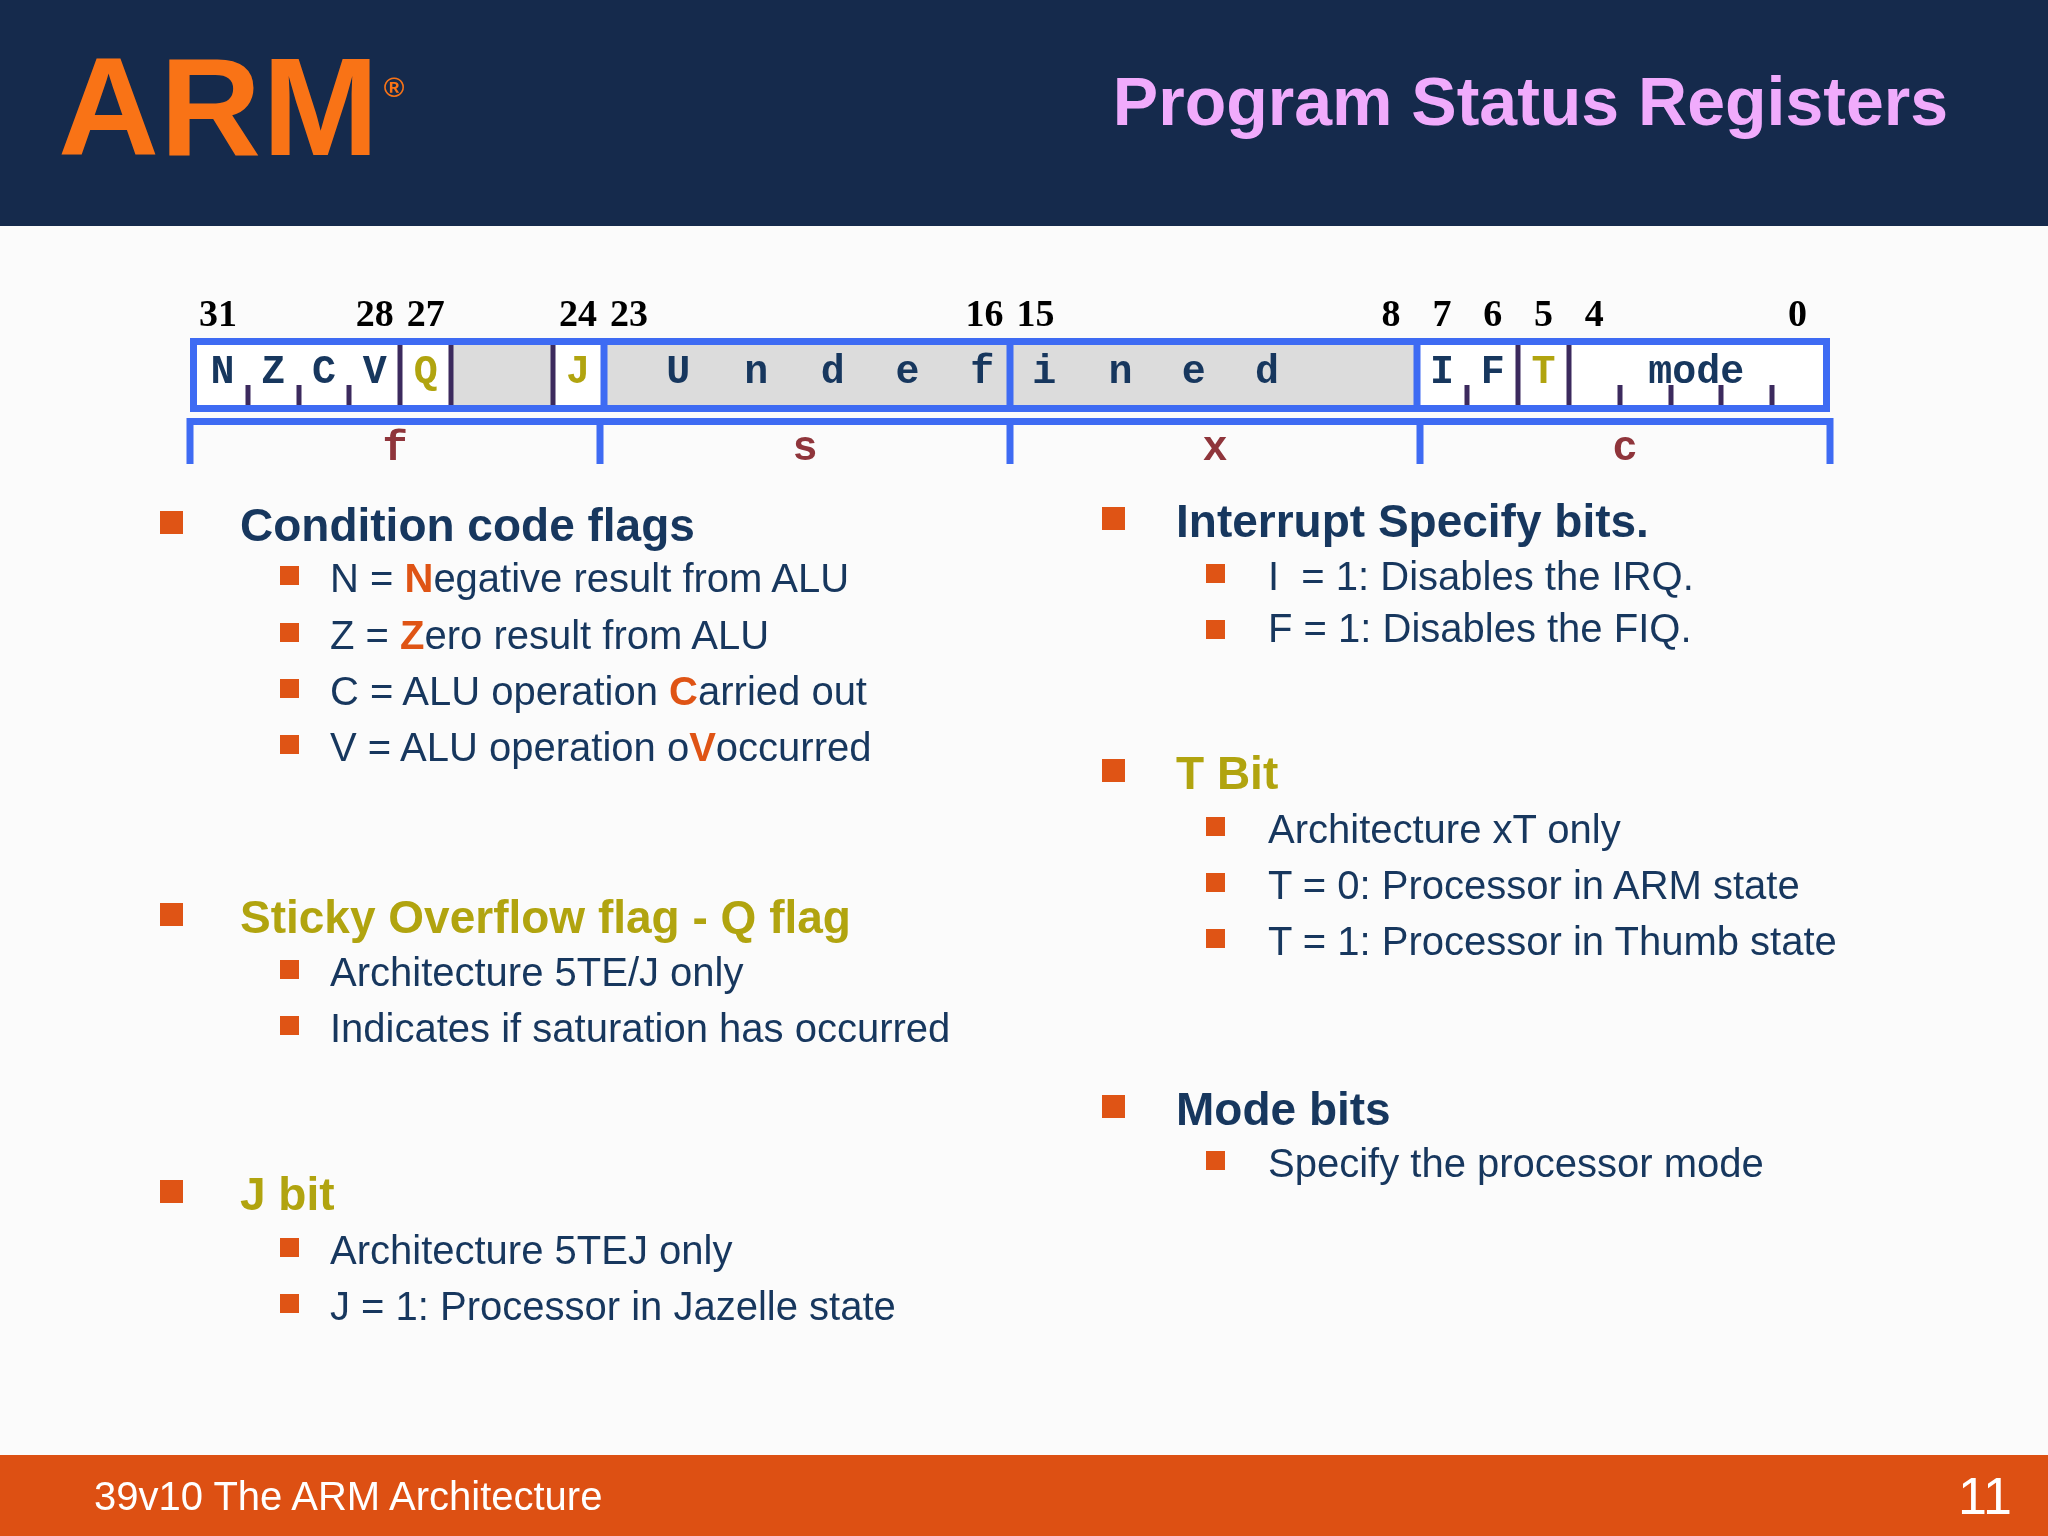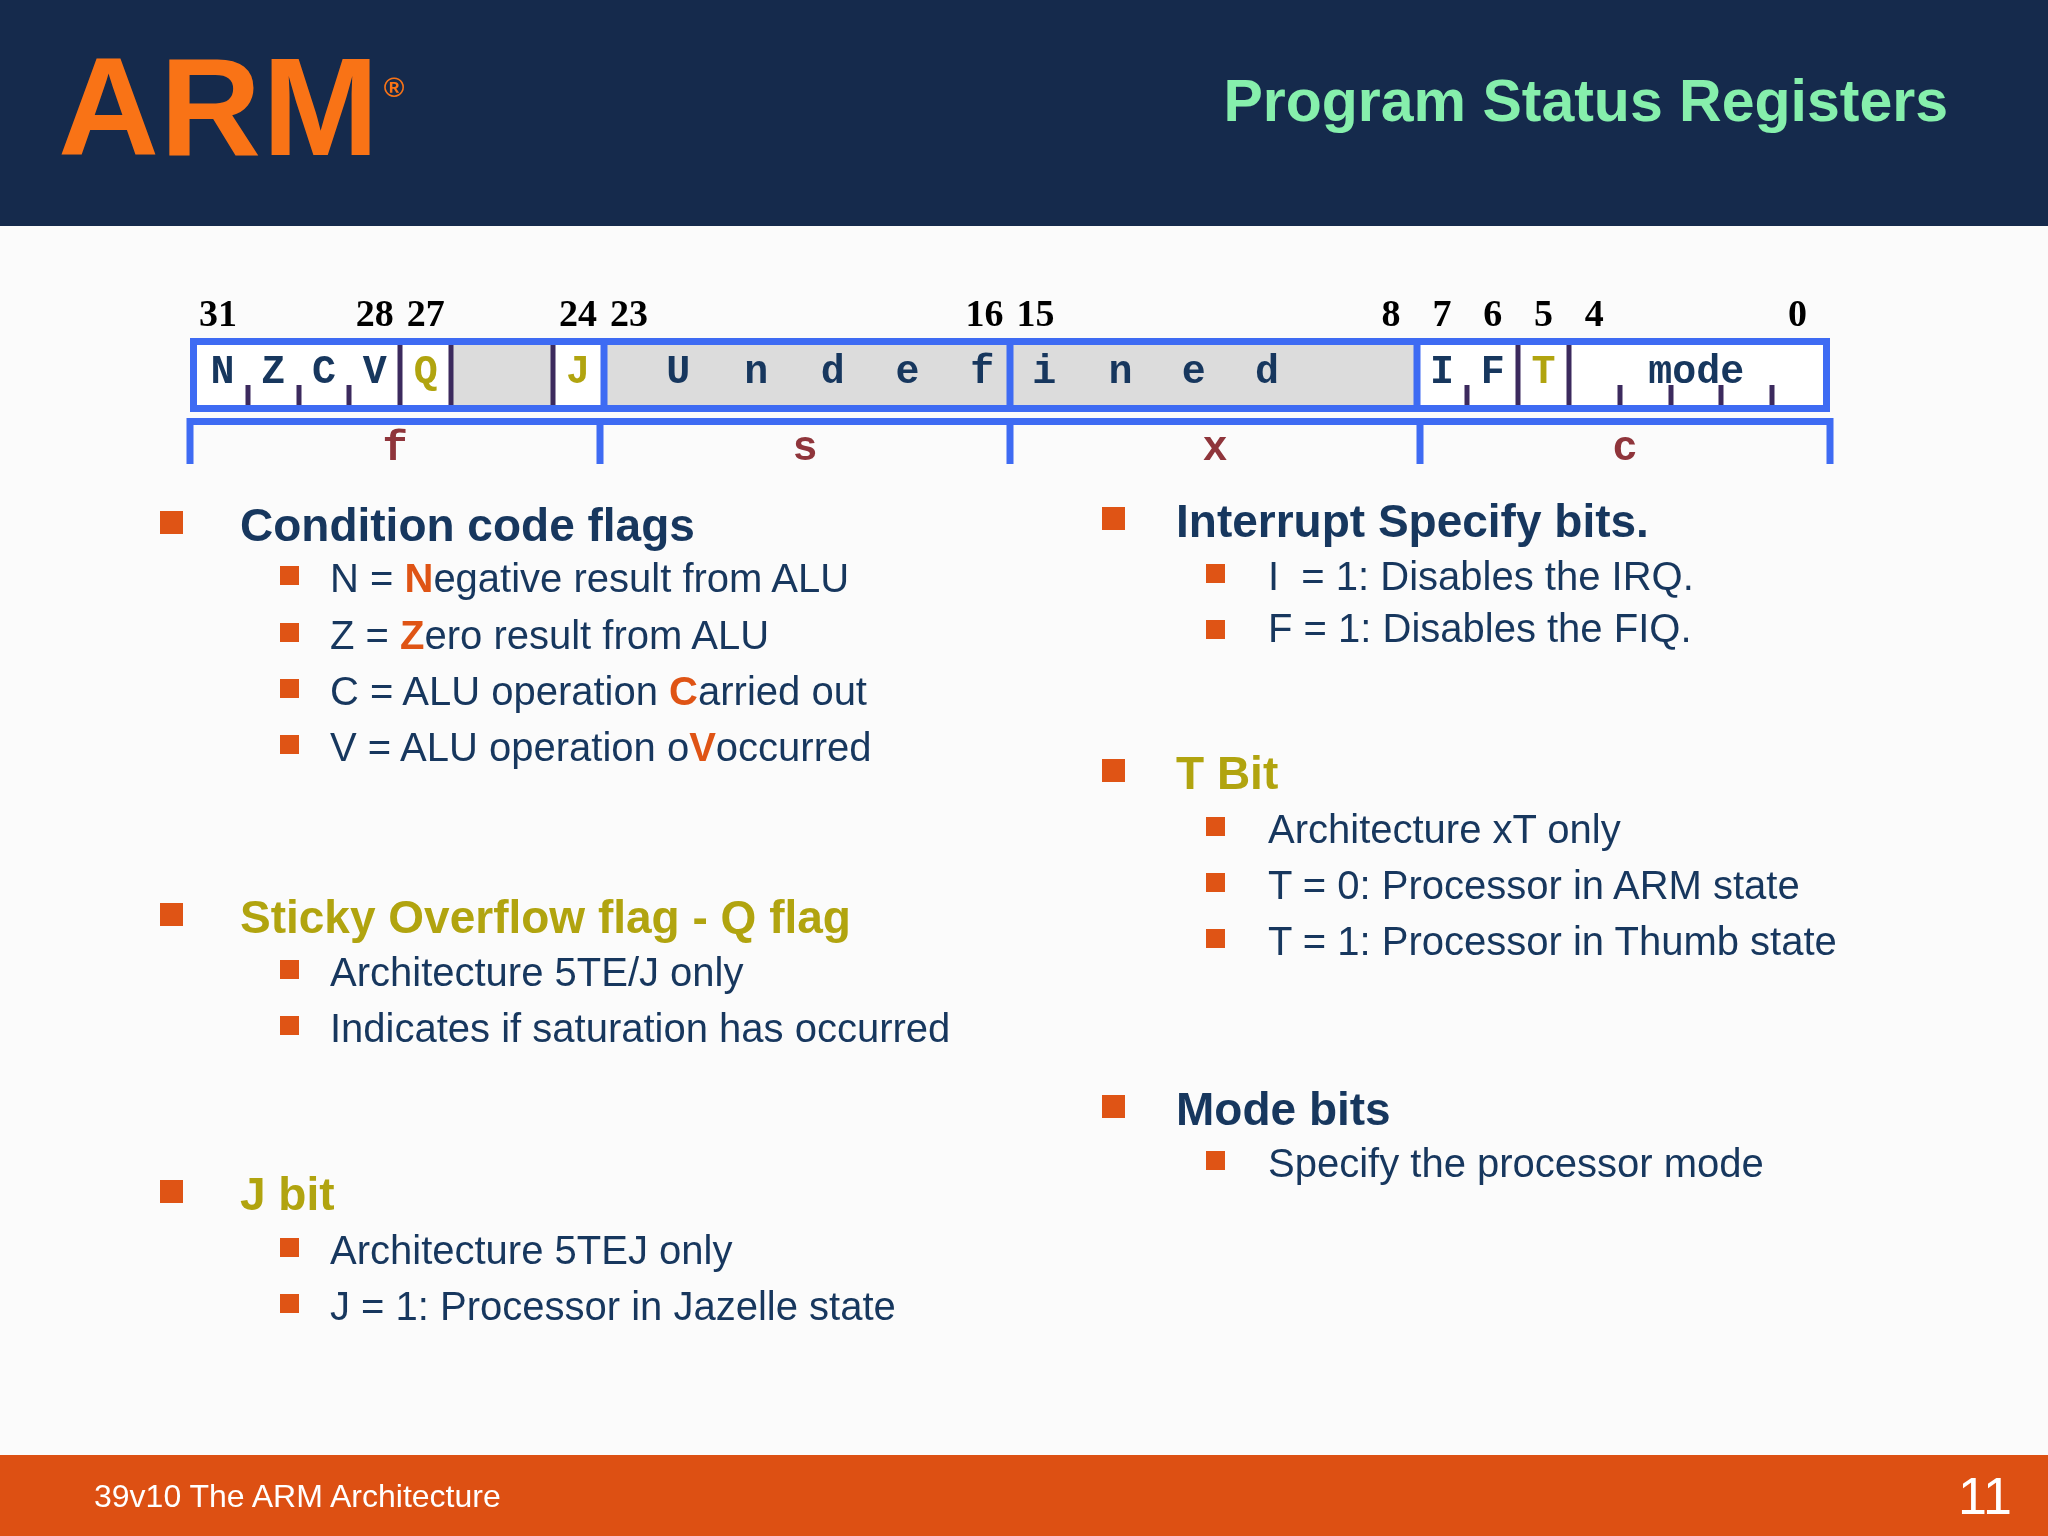--- a/index.html
+++ b/index.html
@@ -4,21 +4,21 @@
 <style>
   html,body{margin:0;padding:0;background:#888;}
   .slide{position:relative;width:2048px;height:1536px;background:var(--slide_bg,#FBFBFB);
          overflow:hidden;font-family:"Liberation Sans",sans-serif;}
   
   .header{position:absolute;left:0;top:0;width:2048px;height:226px;background:var(--header_bg,#152A4C);}
   .logo{position:absolute;left:58px;top:30px;font-size:140px;font-weight:bold;color:#f97316;
         line-height:1.1;letter-spacing:1px;}
   .logo sup{font-size:28px;vertical-align:58px;margin-left:4px;}
   .title{position:absolute;right:100px;top:0;height:202px;display:flex;align-items:center;
-         font-size:59px;font-weight:bold;color:#86efac;white-space:nowrap;}
+         font-size:68px;font-weight:bold;color:#f0abfc;white-space:nowrap;}
   
   #bitlabels{position:absolute;left:197px;top:294px;width:1626px;height:40px;}
   .bitnum{position:absolute;top:0;font-family:"Liberation Serif",serif;font-weight:bold;
           font-size:38px;color:#000;transform:translateX(-50%);line-height:1;}
   .bitnum.first{transform:none;}
   #register{position:absolute;left:190px;top:338px;width:1640px;height:74px;background:#fff;
             border:7px solid var(--blue,#3E6BF3);box-sizing:border-box;}
   .gray{position:absolute;top:0;height:100%;background:var(--gray_cell,#DCDCDC);}
   .bdiv{position:absolute;top:0;height:100%;width:7px;background:var(--blue,#3E6BF3);transform:translateX(-50%);}
   .psep{position:absolute;top:0;height:100%;width:5px;background:var(--purple,#3C2A5E);transform:translateX(-50%);}
@@ -33,21 +33,21 @@
           font-size:42px;color:var(--maroon,#8F353B);transform:translateX(-50%);line-height:1;}
   
   .sq1{position:absolute;width:23px;height:23px;background:var(--orange,#DF5415);}
   .sq2{position:absolute;width:19px;height:19px;background:var(--orange,#DF5415);}
   .h1{position:absolute;font-size:46px;font-weight:bold;line-height:1.1;white-space:nowrap;}
   .t2{position:absolute;font-size:40px;color:var(--navy,#17375E);line-height:1.1;white-space:pre;}
   .hl{color:var(--orange,#DF5415);font-weight:bold;}
   
   .footer{position:absolute;left:0;top:1455px;width:2048px;height:81px;background:var(--footer_bg,#DD5013);}
   .footer-course{position:absolute;left:94px;top:50%;transform:translateY(-50%);
-                 font-size:32px;color:#fff;white-space:nowrap;}
+                 font-size:40px;color:#fff;white-space:nowrap;}
   .footer-page{position:absolute;right:36px;top:50%;transform:translateY(-50%);
                font-size:52px;color:#fff;}
 </style>
 </head>
 <body>
 
 <div class="slide">
 
   <div class="header">
     <div class="logo"><span>ARM</span><sup>®</sup></div>

